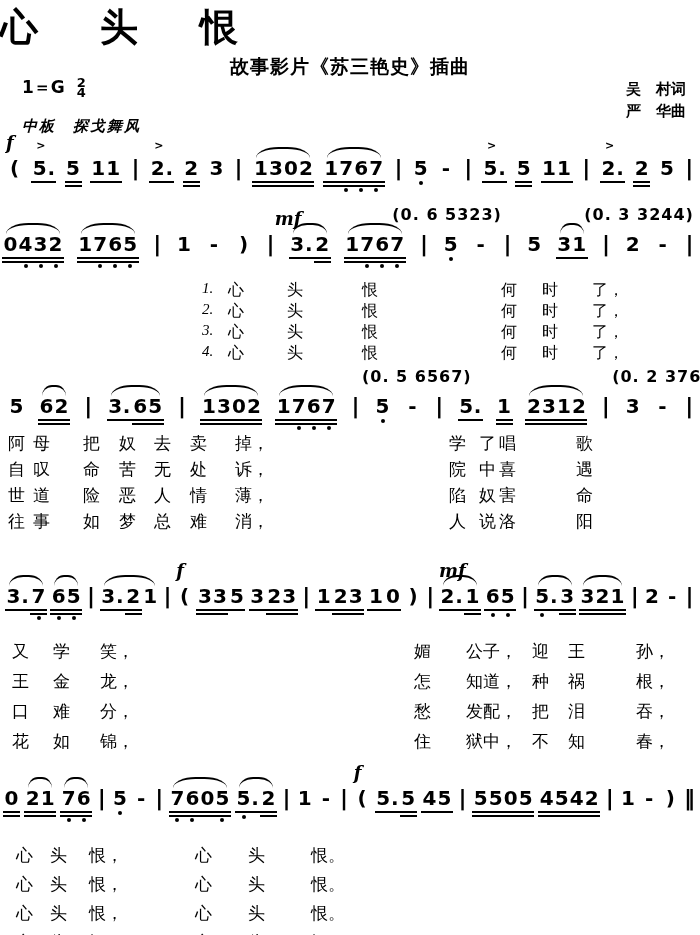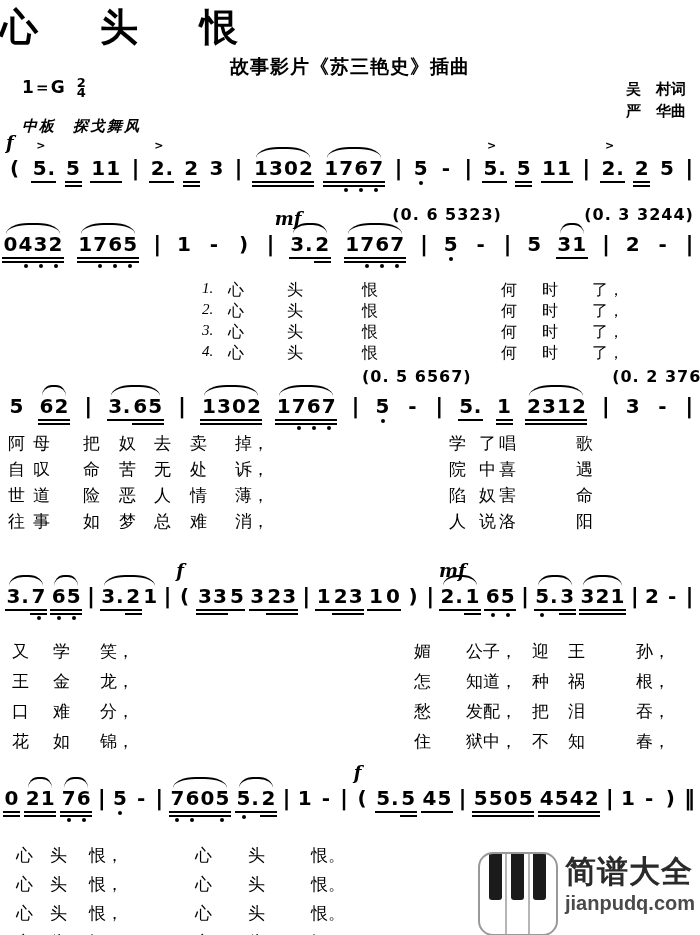--- a/index.html
+++ b/index.html
@@ -903,27 +903,14 @@
       <div class="lyr-row">
         <span class="lcell">心</span>
         <span class="lcell">头</span>
         <span class="lcell">恨，</span>
         <span class="lcell">心</span>
         <span class="lcell">头</span>
         <span class="lcell">恨。</span>
       </div>
     </div>
 
-  <div class="wm">
-    <div class="wm-icon">
-      <span class="wkl wkl1"></span>
-      <span class="wkl wkl2"></span>
-      <span class="bk bk1"></span>
-      <span class="bk bk2"></span>
-      <span class="bk bk3"></span>
-    </div>
-    <div class="wm-text">
-      <div class="wm-brand" style="color: rgb(42, 42, 42);">简谱大全</div>
-      <div class="wm-domain" style="color: rgb(74, 74, 74);">jianpudq.com</div>
-    </div>
-  </div>
 
 </div>
 
 </body></html>

